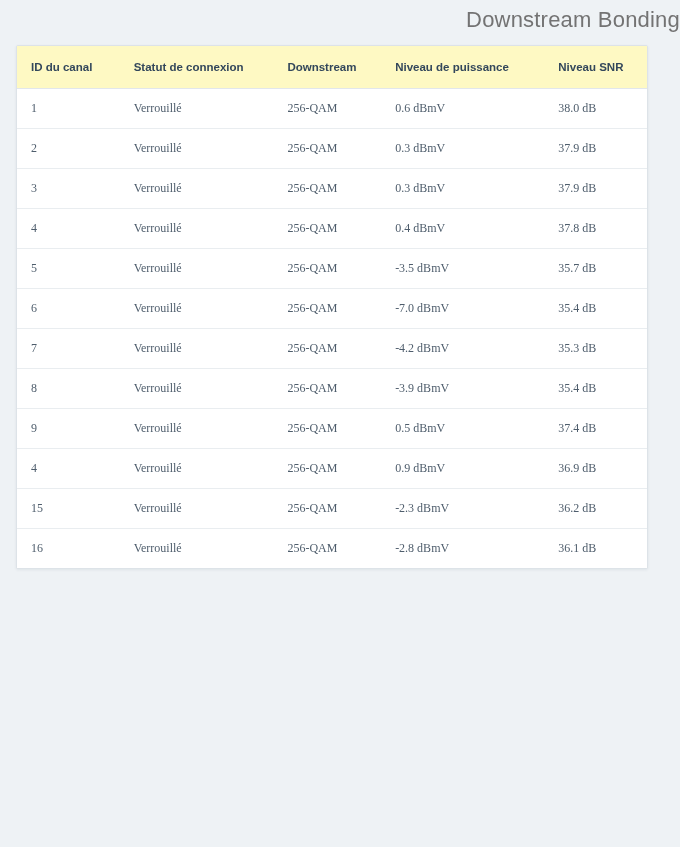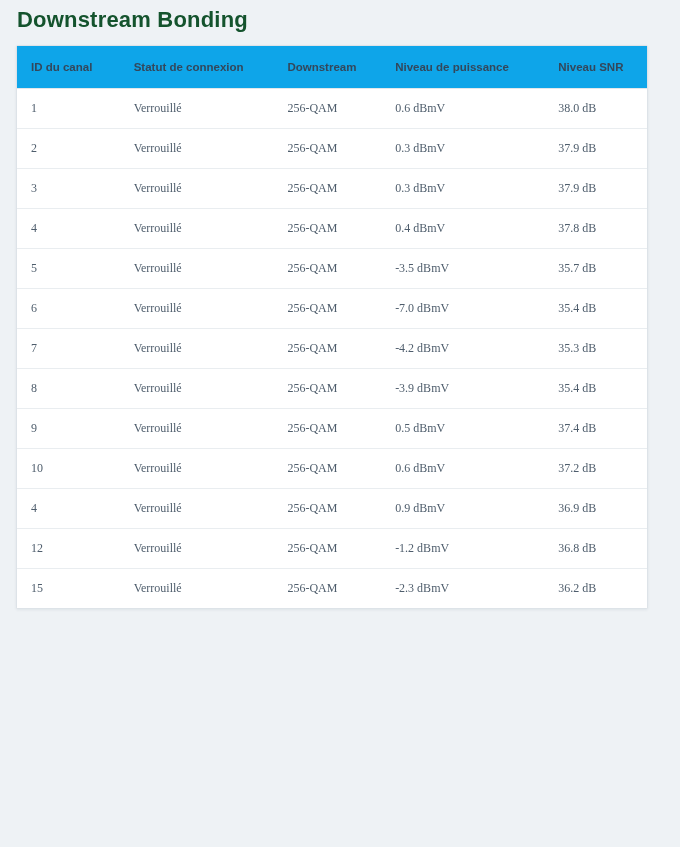--- a/index.html
+++ b/index.html
@@ -9,24 +9,25 @@
   body {
     width: 680px;
     height: 847px;
     background: #eef2f5;
     font-family: "Liberation Sans", sans-serif;
     overflow: hidden;
   }
   .page-title {
     margin: 7px 0 0 17px;
     font-size: 22px;
-    font-weight: 700;
-    color: #14532d;
+    font-weight: 400;
+    color: #737373;
     letter-spacing: 0.2px;
     line-height: 26px;
+    text-align: right;
   }
   .table-card {
     margin: 12px 0 0 16px;
     width: 632px;
     background: #ffffff;
     border: 1px solid #dde3e8;
     border-radius: 2px;
     box-shadow: 0 1px 3px rgba(40,60,80,0.08);
     box-sizing: border-box;
   }
@@ -35,21 +36,21 @@
     border-collapse: collapse;
     table-layout: fixed;
   }
   table.channel-table col.col-0 { width: 16.3%; }
   table.channel-table col.col-1 { width: 24.4%; }
   table.channel-table col.col-2 { width: 17.1%; }
   table.channel-table col.col-3 { width: 25.9%; }
   table.channel-table col.col-4 { width: 16.3%; }
   table.channel-table th {
     height: 42px;
-    background: #0ea5e9;
+    background: #fef9c3;
     color: #33475b;
     font-family: "Liberation Sans", sans-serif;
     font-size: 11.5px;
     font-weight: 700;
     text-align: left;
     padding: 0 6px 0 14px;
     border-bottom: 1px solid #e2e7eb;
     box-sizing: border-box;
     white-space: nowrap;
     overflow: hidden;
@@ -153,42 +154,35 @@
           <td>35.4 dB</td>
         </tr>
         <tr>
           <td>9</td>
           <td>Verrouillé</td>
           <td>256-QAM</td>
           <td>0.5 dBmV</td>
           <td>37.4 dB</td>
         </tr>
         <tr>
-          <td>10</td>
-          <td>Verrouillé</td>
-          <td>256-QAM</td>
-          <td>0.6 dBmV</td>
-          <td>37.2 dB</td>
-        </tr>
-        <tr>
           <td>4</td>
           <td>Verrouillé</td>
           <td>256-QAM</td>
           <td>0.9 dBmV</td>
           <td>36.9 dB</td>
-        </tr>
-        <tr>
-          <td>12</td>
-          <td>Verrouillé</td>
-          <td>256-QAM</td>
-          <td>-1.2 dBmV</td>
-          <td>36.8 dB</td>
         </tr>
         <tr>
           <td>15</td>
           <td>Verrouillé</td>
           <td>256-QAM</td>
           <td>-2.3 dBmV</td>
           <td>36.2 dB</td>
         </tr>
+        <tr>
+          <td>16</td>
+          <td>Verrouillé</td>
+          <td>256-QAM</td>
+          <td>-2.8 dBmV</td>
+          <td>36.1 dB</td>
+        </tr>
       </tbody>
   </table>
 </div>
 
 </body></html>

